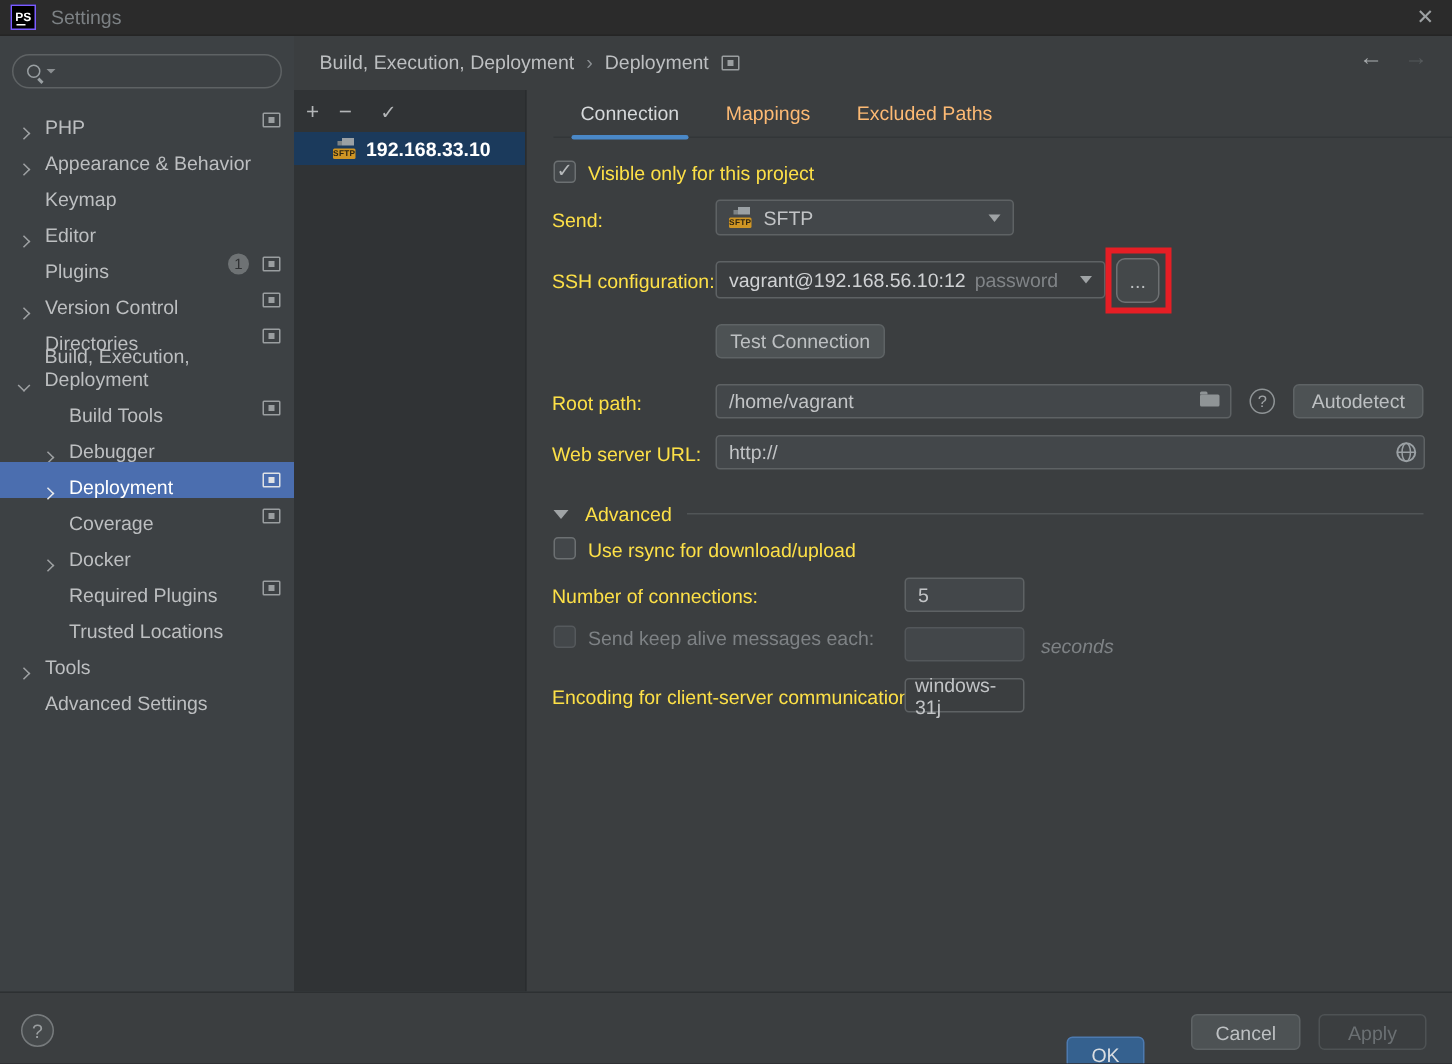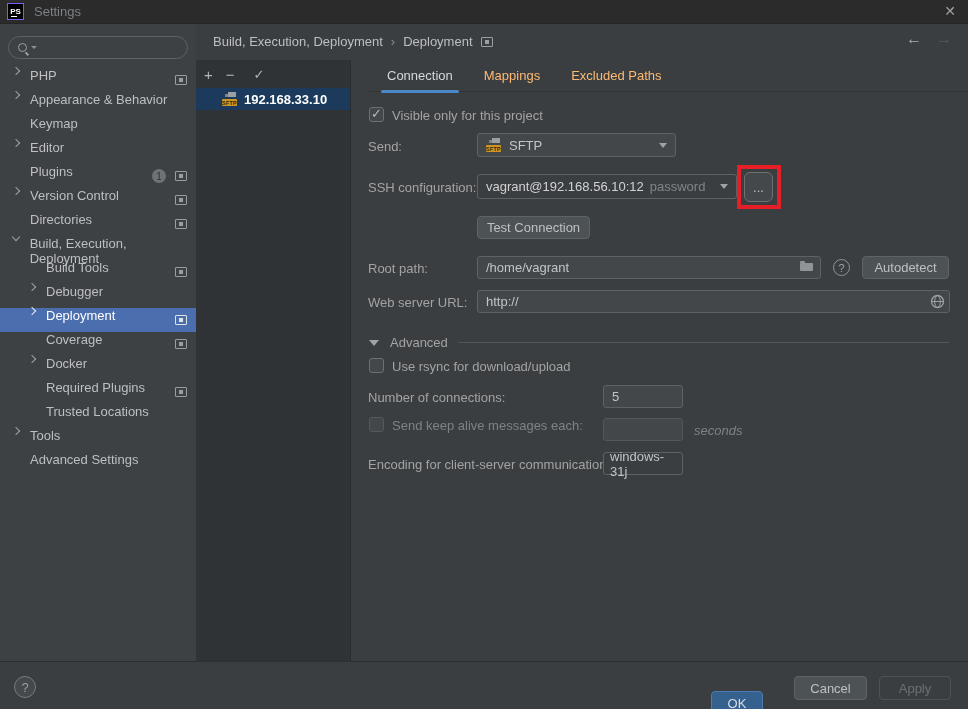--- a/index.html
+++ b/index.html
@@ -21,21 +21,21 @@
   .sidebar { position:absolute; left:0; top:24px; width:196px; height:637px; background:#3d4144; }
   .searchbox { position:absolute; left:8px; top:12px; width:180px; height:23px;
                border:1px solid #5e6264; border-radius:12px; background:#3d4144;
                display:flex; align-items:center; padding-left:9px; }
   .mag { position:relative; width:9px; height:9px; border:1.5px solid #9aa0a3; border-radius:50%; }
   .mag::after { content:""; position:absolute; left:7px; top:8px; width:1.5px; height:4px;
                 background:#9aa0a3; transform:rotate(-45deg); }
   .mag-caret { width:0; height:0; border-left:3px solid transparent; border-right:3px solid transparent;
                border-top:3px solid #8a8e91; margin-left:4px; }
   .tree { position:absolute; left:0; top:44px; width:100%; }
-  .side-item { height:24px; display:flex; align-items:flex-start; position:relative; padding-left:13px; color:#bdbfc1; }
+  .side-item { height:24px; display:flex; align-items:flex-end; position:relative; padding-left:13px; color:#bdbfc1; }
   .side-item.sel { background:#4b6eaf; color:#ffffff; }
   .chev-slot { width:17px; display:flex; align-items:center; }
   .chev { width:6px; height:6px; border-right:1.6px solid #9fa2a4; border-bottom:1.6px solid #9fa2a4; }
   .chev.r { transform:rotate(-45deg); }
   .chev.d { transform:rotate(45deg); margin-top:-2px; }
   .sel .chev { border-color:#e8eaec; }
   .ind1 { padding-left:29px; }
   .target-icon { position:absolute; right:9px; top:7px; width:12px; height:10px;
                  border:1px solid #9a9ea0; border-radius:1px; }
   .target-icon::after { content:""; position:absolute; left:3px; top:2px; width:4px; height:4px; background:#9a9ea0; }
@@ -71,21 +71,21 @@
 
   
   .content { position:absolute; left:352px; top:60px; right:0; height:601px; background:#3b3e40; }
   .tabbar { position:absolute; left:0; top:0; right:0; height:32px; border-bottom:1px solid #333638;
             display:flex; align-items:center; padding-left:16px; gap:27px;margin-left:17px; }
   .tab { color:#fdba74; padding:6px 2px; position:relative; }
   .tab.active { color:#d5d8da; }
   .tab.active::after { content:""; position:absolute; left:-4px; right:-4px; bottom:-4px; height:3px;
                        background:#4a88c7; border-radius:2px; }
 
-  .lab { position:absolute; color:#a3a3a3; }
+  .lab { position:absolute; color:#fde047; }
   .field, .combo { background:#43474a; border:1px solid #5e6264; border-radius:3px; color:#c2c4c6; }
   .combo { position:absolute; display:flex; align-items:center; padding:0 8px; }
   .combo .caret { position:absolute; right:8px; width:0; height:0; border-left:4px solid transparent;
                   border-right:4px solid transparent; border-top:5px solid #9fa3a5; }
   input.field { position:absolute; padding:0 24px 0 8px; font-family:"Liberation Sans",sans-serif; font-size:13px; outline:none; }
   .btn { position:absolute; background:#4d5254; border:1px solid #5e6365; border-radius:4px;
          color:#bdc0c2; font-size:13px; display:flex; align-items:center; justify-content:center; }
 
   .cb { position:absolute; width:15px; height:15px; border:1px solid #6c7072; border-radius:3px;
         background:#43474a; }

